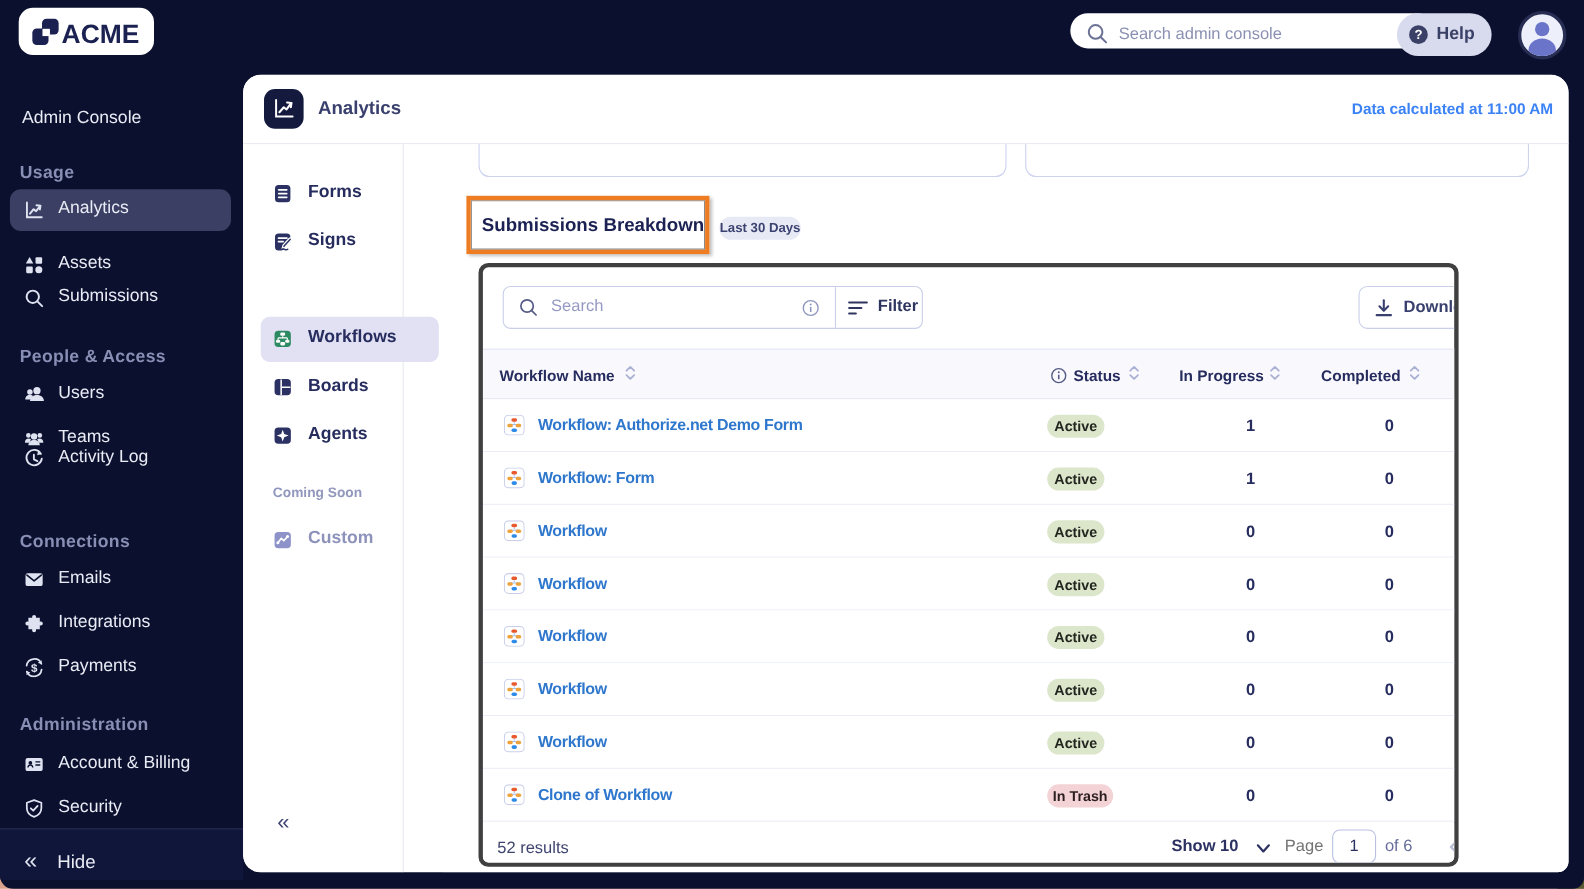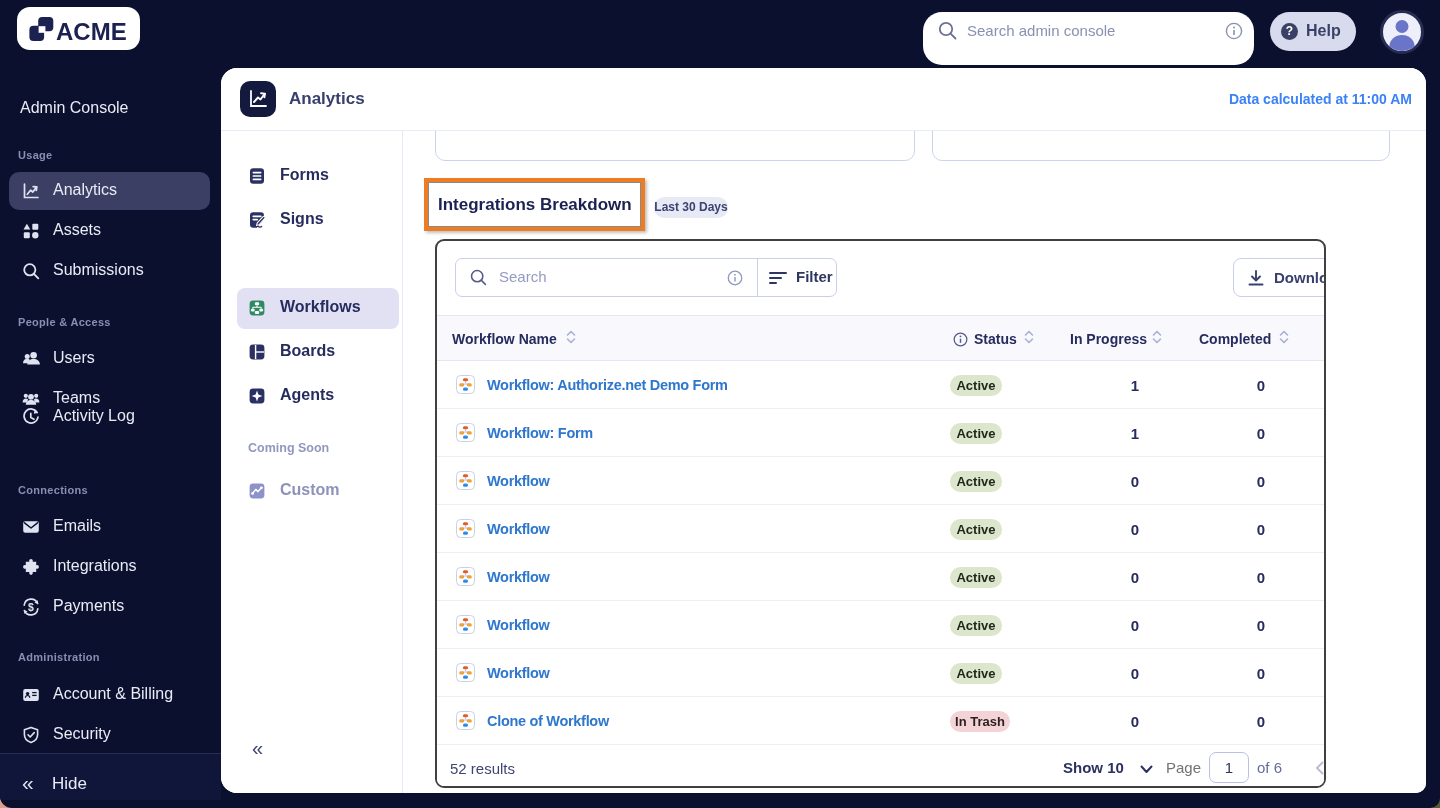--- a/index.html
+++ b/index.html
@@ -5,68 +5,68 @@
   * { margin:0; padding:0; box-sizing:border-box; }
   html,body { width:1440px; height:808px; overflow:hidden; }
   body { font-family:"Liberation Sans", sans-serif; background:#d9a18c; }
   .root { position:absolute; left:0; top:0; width:1440px; height:808px; background:#0b102e;
           border-bottom-left-radius:12px; border-bottom-right-radius:10px; overflow:hidden; }
   .abs { position:absolute; }
 
   
   .logo { left:17px; top:7px; width:123px; height:43px; background:#fff; border-radius:13px; }
   .logo-txt { left:39px; top:11px; font-size:24px; font-weight:bold; color:#1b2150; }
-  .searchpill { left:923px; top:12px; width:331px; height:53px; background:#fff; border-radius:19px; }
+  .searchpill { left:973px; top:12px; width:331px; height:32px; background:#fff; border-radius:19px; }
   .searchpill .ph { position:absolute; left:44px; top:10px; font-size:15px; color:#8a90b2; }
   .helppill { left:1270px; top:12px; width:86px; height:39px; background:#d8daed; border-radius:20px; }
   .helppill .q { position:absolute; left:11px; top:11px; width:17px; height:17px; border-radius:50%;
                  background:#3a4066; color:#fff; font-size:12px; font-weight:bold; text-align:center; line-height:17px; }
   .helppill .t { position:absolute; left:36px; top:10px; font-size:16px; font-weight:bold; color:#3a4166; }
   .avatar { left:1380px; top:10px; width:44px; height:44px; border-radius:50%; background:#edf0fa;
             border:3px solid #272d52; overflow:hidden; }
 
   
   .side-title { left:20px; top:99px; font-size:16px; color:#e9ebf5; }
-  .side-label { font-size:11px; font-weight:bold; color:#888eb4; letter-spacing:0.3px; }
+  .side-label { font-size:16px; font-weight:bold; color:#888eb4; letter-spacing:0.3px; }
   .snav { left:0; width:221px; height:40px; }
   .snav .ic { position:absolute; left:22px; top:11px; width:18px; height:18px; }
   .snav .tx { position:absolute; left:53px; top:10px; font-size:16px; color:#e9ebf5; }
   .snav-sel { position:absolute; left:9px; top:1px; width:201px; height:38px; background:#3a3f63; border-radius:10px; }
   .hidebar { left:0; top:753px; width:221px; height:47px; background:#10153a; border-top:1px solid #282e55; }
   .hidebar .chev { position:absolute; left:22px; top:17px; font-size:21px; color:#dfe2f0; }
   .hidebar .tx { position:absolute; left:52px; top:20px; font-size:17px; color:#e9ebf5; }
 
   
   .card { left:221px; top:68px; width:1205px; height:725px; background:#fff;
           border-radius:16px 16px 10px 16px; overflow:hidden; }
   .chead { left:0; top:0; width:1205px; height:63px; border-bottom:1px solid #e8eaf4; background:#fff; z-index:5; }
   .chead .ibox { position:absolute; left:19px; top:13px; width:36px; height:36px; background:#131a3e; border-radius:10px; }
   .chead .ttl { position:absolute; left:68px; top:21px; font-size:17px; font-weight:bold; color:#39406e; }
   .chead .right { position:absolute; right:14px; top:23px; font-size:14px; font-weight:bold; color:#3b82f6; }
 
   
-  .inav { left:0; top:63px; width:182px; height:662px; border-right:1px solid #e8e9f3; background:#fff; }
+  .inav { left:0; top:63px; width:146px; height:662px; border-right:1px solid #e8e9f3; background:#fff; }
   .initem { position:absolute; left:16px; width:162px; height:40px; }
   .initem .ic { position:absolute; left:11px; top:11px; width:18px; height:18px; }
   .initem .tx { position:absolute; left:43px; top:10px; font-size:16px; font-weight:bold; color:#262c5e; }
   .initem-sel { position:absolute; left:16px; width:162px; height:41px; background:#e2e1f4; border-radius:8px; }
   .inav .cs { position:absolute; left:27px; top:310px; font-size:12.5px; font-weight:bold; color:#9298bd; }
   .inav .coll { position:absolute; left:31px; top:606px; font-size:20px; color:#3c4370; }
 
   
   .content { left:182px; top:63px; width:1023px; height:662px; background:#fff; }
   .topcard { position:absolute; top:-14px; height:44px; border:1px solid #ccd3ee; border-radius:10px; background:#fff; }
   .pbbox { position:absolute; left:21px; top:47px; width:221px; height:53px; border:4px solid #ee7c22;
            box-shadow: inset 0 0 0 1px #8a8a8a, 2px 2px 3px rgba(0,0,0,0.25); background:#fff; }
   .pbbox .tx { position:absolute; left:10px; top:13px; font-size:17px; font-weight:bold; color:#1b2152; white-space:nowrap; }
   .l30pill { position:absolute; left:251px; top:66px; width:74px; height:21px; background:#e7e9f5; border-radius:11px;
              font-size:12px; font-weight:bold; color:#3c4371; text-align:center; line-height:21px; }
 
   
-  .tcard { position:absolute; left:32px; top:108px; width:891px; height:549px; border:2px solid #404040; border-radius:9px; background:#fff; overflow:hidden; }
+  .tcard { position:absolute; left:32px; top:108px; width:891px; height:549px; border:4px solid #404040; border-radius:9px; background:#fff; overflow:hidden; }
   .tbgroup { position:absolute; left:18px; top:17px; width:382px; height:39px; border:1px solid #c9cfe9; border-radius:7px; }
   .tbgroup .div { position:absolute; left:301px; top:0; width:1px; height:37px; background:#c9cfe9; }
   .tbgroup .ph { position:absolute; left:43px; top:9px; font-size:15px; color:#949ac2; }
   .tbgroup .ftx { position:absolute; left:340px; top:9px; font-size:15px; font-weight:bold; color:#2e355f; }
   .dlbtn { position:absolute; left:796px; top:17px; width:143px; height:39px; border:1px solid #c9cfe9; border-radius:8px; }
   .dlbtn .tx { position:absolute; left:40px; top:10px; font-size:15px; font-weight:bold; color:#39406e; }
 
   .thead { position:absolute; left:0; top:74px; width:953px; height:46px; background:#f8f8fd;
            border-top:1px solid #e4e7f3; border-bottom:1px solid #e4e7f3; }
   .th { position:absolute; top:15px; font-size:14px; font-weight:bold; color:#262c5e; }
@@ -130,21 +130,21 @@
   <div class="abs side-label" style="left:18px;top:149px;">Usage</div>
   <div class="abs snav" style="top:171px;">
       <div class="snav-sel"></div>
       <svg class="ic" width="18" height="18" viewBox="0 0 18 18">
         <polyline points="2.5,2 2.5,15.5 16,15.5" fill="none" stroke="#dfe2f0" stroke-width="1.7" stroke-linecap="round"></polyline>
         <path d="M5.3 12.2 L8.6 8.2 L10.8 10 L14.2 5.6" fill="none" stroke="#dfe2f0" stroke-width="1.8" stroke-linecap="round" stroke-linejoin="round"></path>
         <path d="M11.2 4.6 L14.8 5 L14.3 8.4" fill="none" stroke="#dfe2f0" stroke-width="1.8" stroke-linecap="round" stroke-linejoin="round"></path>
       </svg>
       <div class="tx">Analytics</div>
     </div>
-  <div class="abs snav" style="top:211px;text-decoration:underline;">
+  <div class="abs snav" style="top:221px;text-decoration:underline;">
       <svg class="ic" width="18" height="18" viewBox="0 0 18 18">
         <path d="M4.9 1.7 L8.3 7.6 L1.5 7.6 Z" fill="#dfe2f0"></path>
         <rect x="10.3" y="1.8" width="6" height="6" rx="1" fill="#dfe2f0"></rect>
         <rect x="1.8" y="10.3" width="6" height="6" rx="1" fill="#dfe2f0"></rect>
         <circle cx="13.3" cy="13.3" r="3.2" fill="#dfe2f0"></circle>
       </svg>
       <div class="tx">Assets</div>
     </div>
   <div class="abs snav" style="top:251px;">
       <svg class="ic" width="18" height="18" viewBox="0 0 18 18">
@@ -299,21 +299,21 @@
           <div class="tx" style="">Agents</div>
         </div>
       <div class="cs">Coming Soon</div>
       <div class="coll">«</div>
     </div>
 
     <div class="abs content">
       <div class="topcard" style="left:32px;width:480px;"></div>
       <div class="topcard" style="left:529px;width:458px;"></div>
       <div class="pbbox">
-          <div class="tx">Integrations Breakdown</div>
+          <div class="tx">Submissions Breakdown</div>
         </div>
       <div class="l30pill">Last 30 Days</div>
       <div class="tcard" id="tcard">
         <div class="tbgroup">
           <svg width="20" height="20" style="position:absolute;left:13px;top:9px;" viewBox="0 0 22 22">
             <circle cx="9" cy="9" r="6.2" fill="none" stroke="#555b86" stroke-width="1.7"></circle>
             <line x1="13.6" y1="13.6" x2="18" y2="18" stroke="#555b86" stroke-width="1.7" stroke-linecap="round"></line>
           </svg>
           <div class="ph">Search</div>
           <svg width="16" height="16" style="position:absolute;left:271px;top:11px;" viewBox="0 0 18 18">

